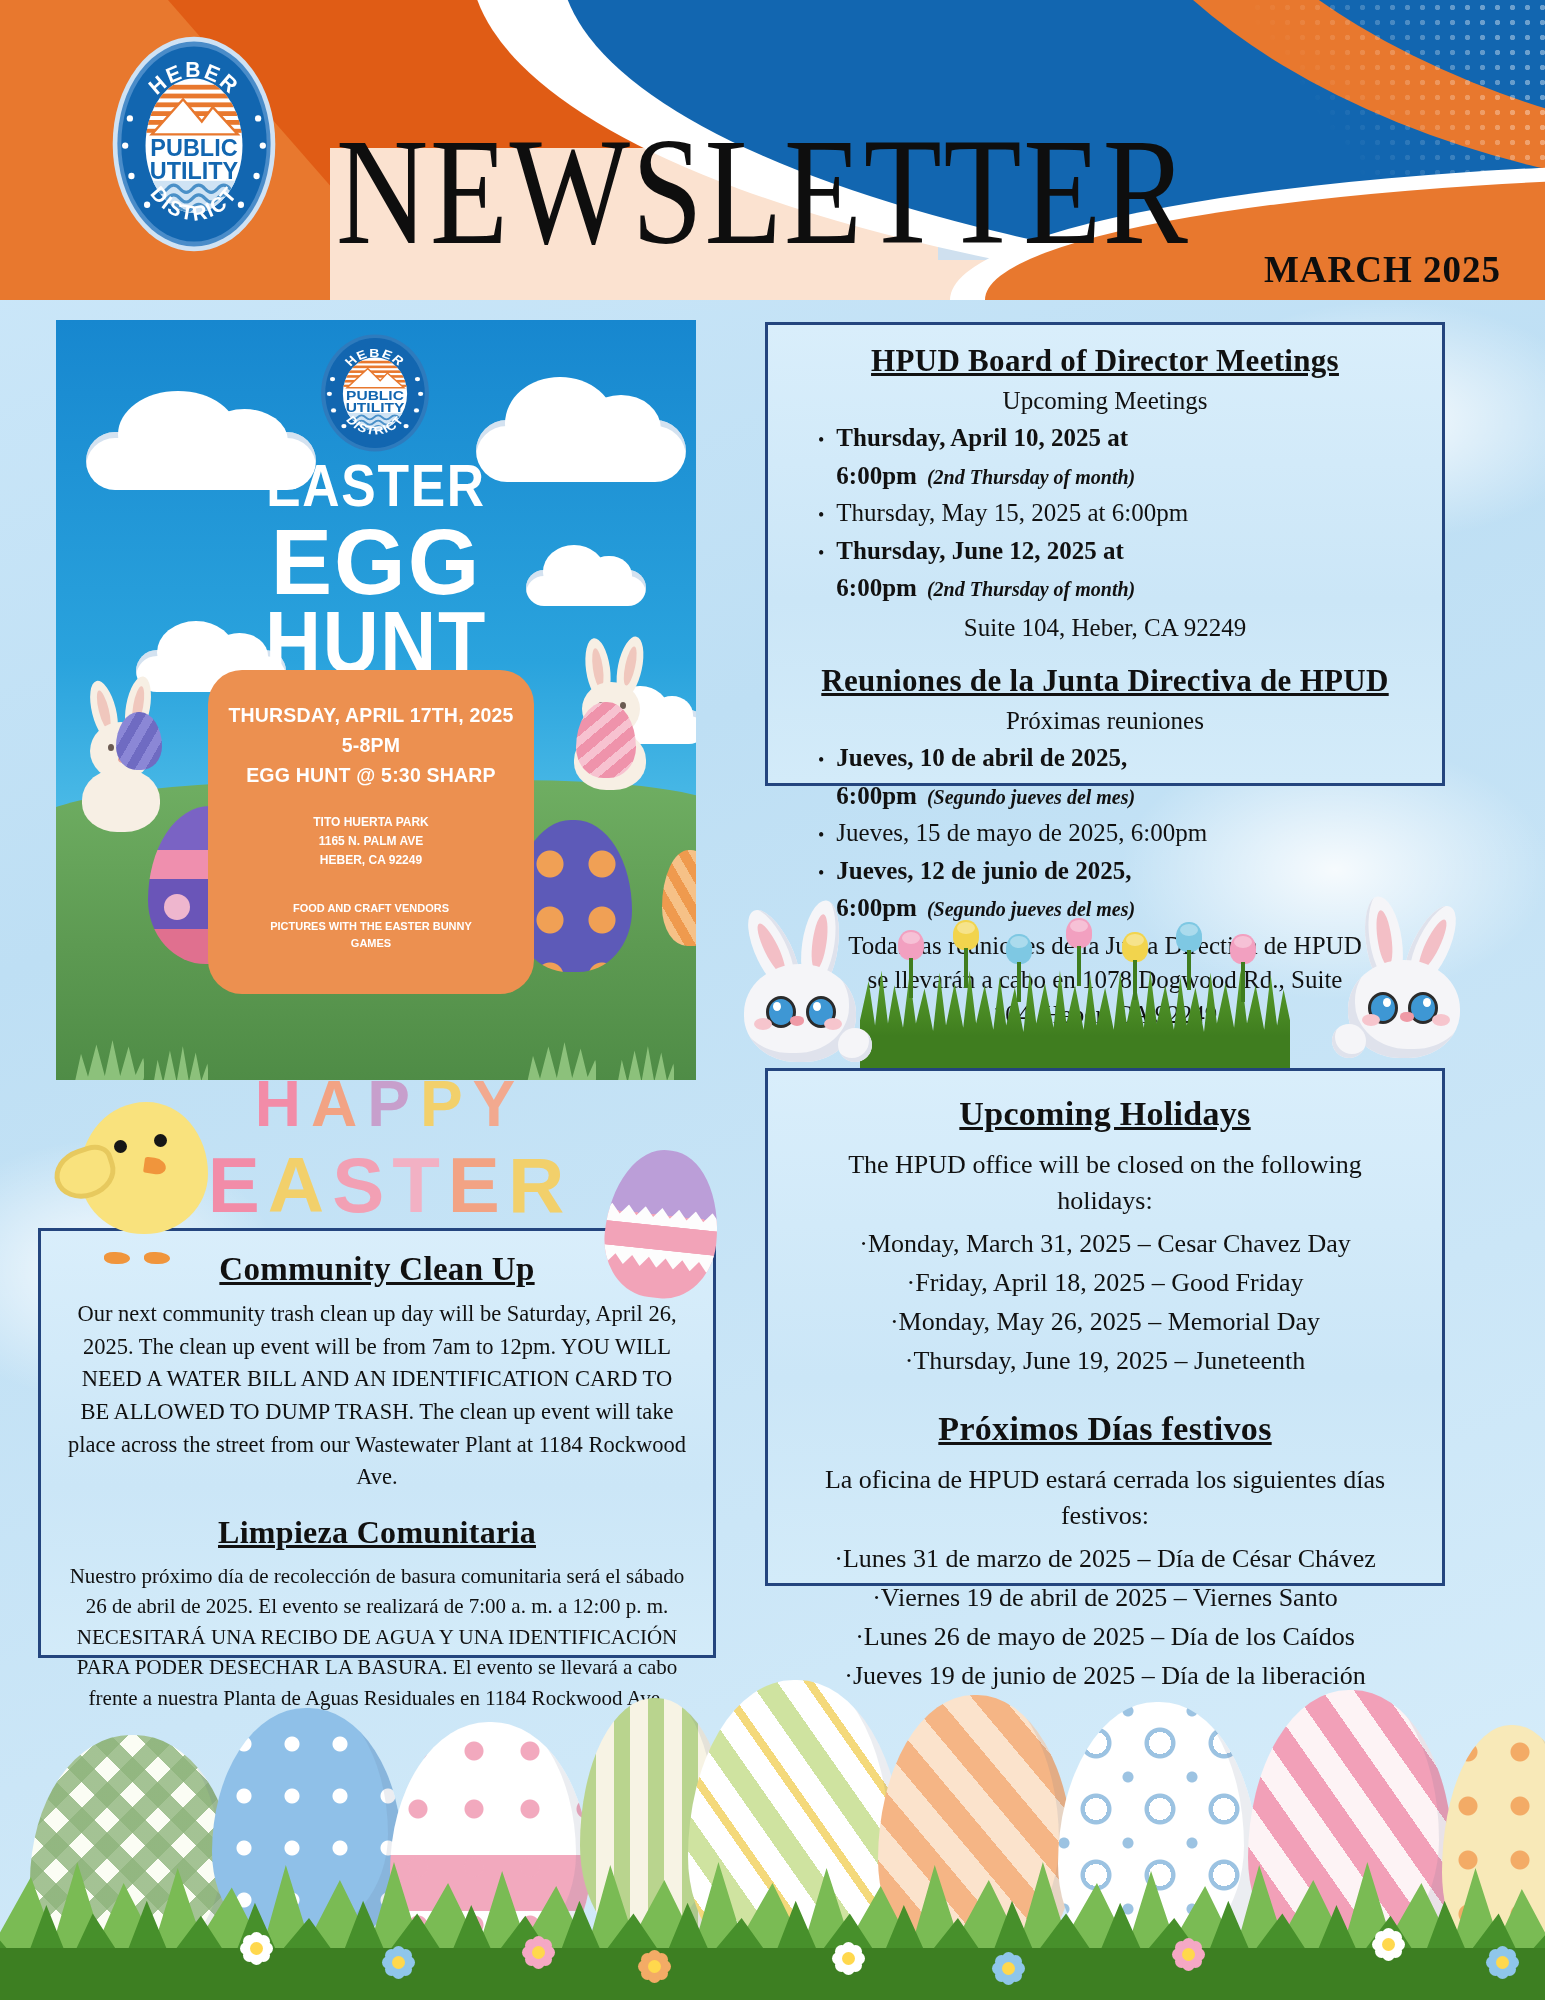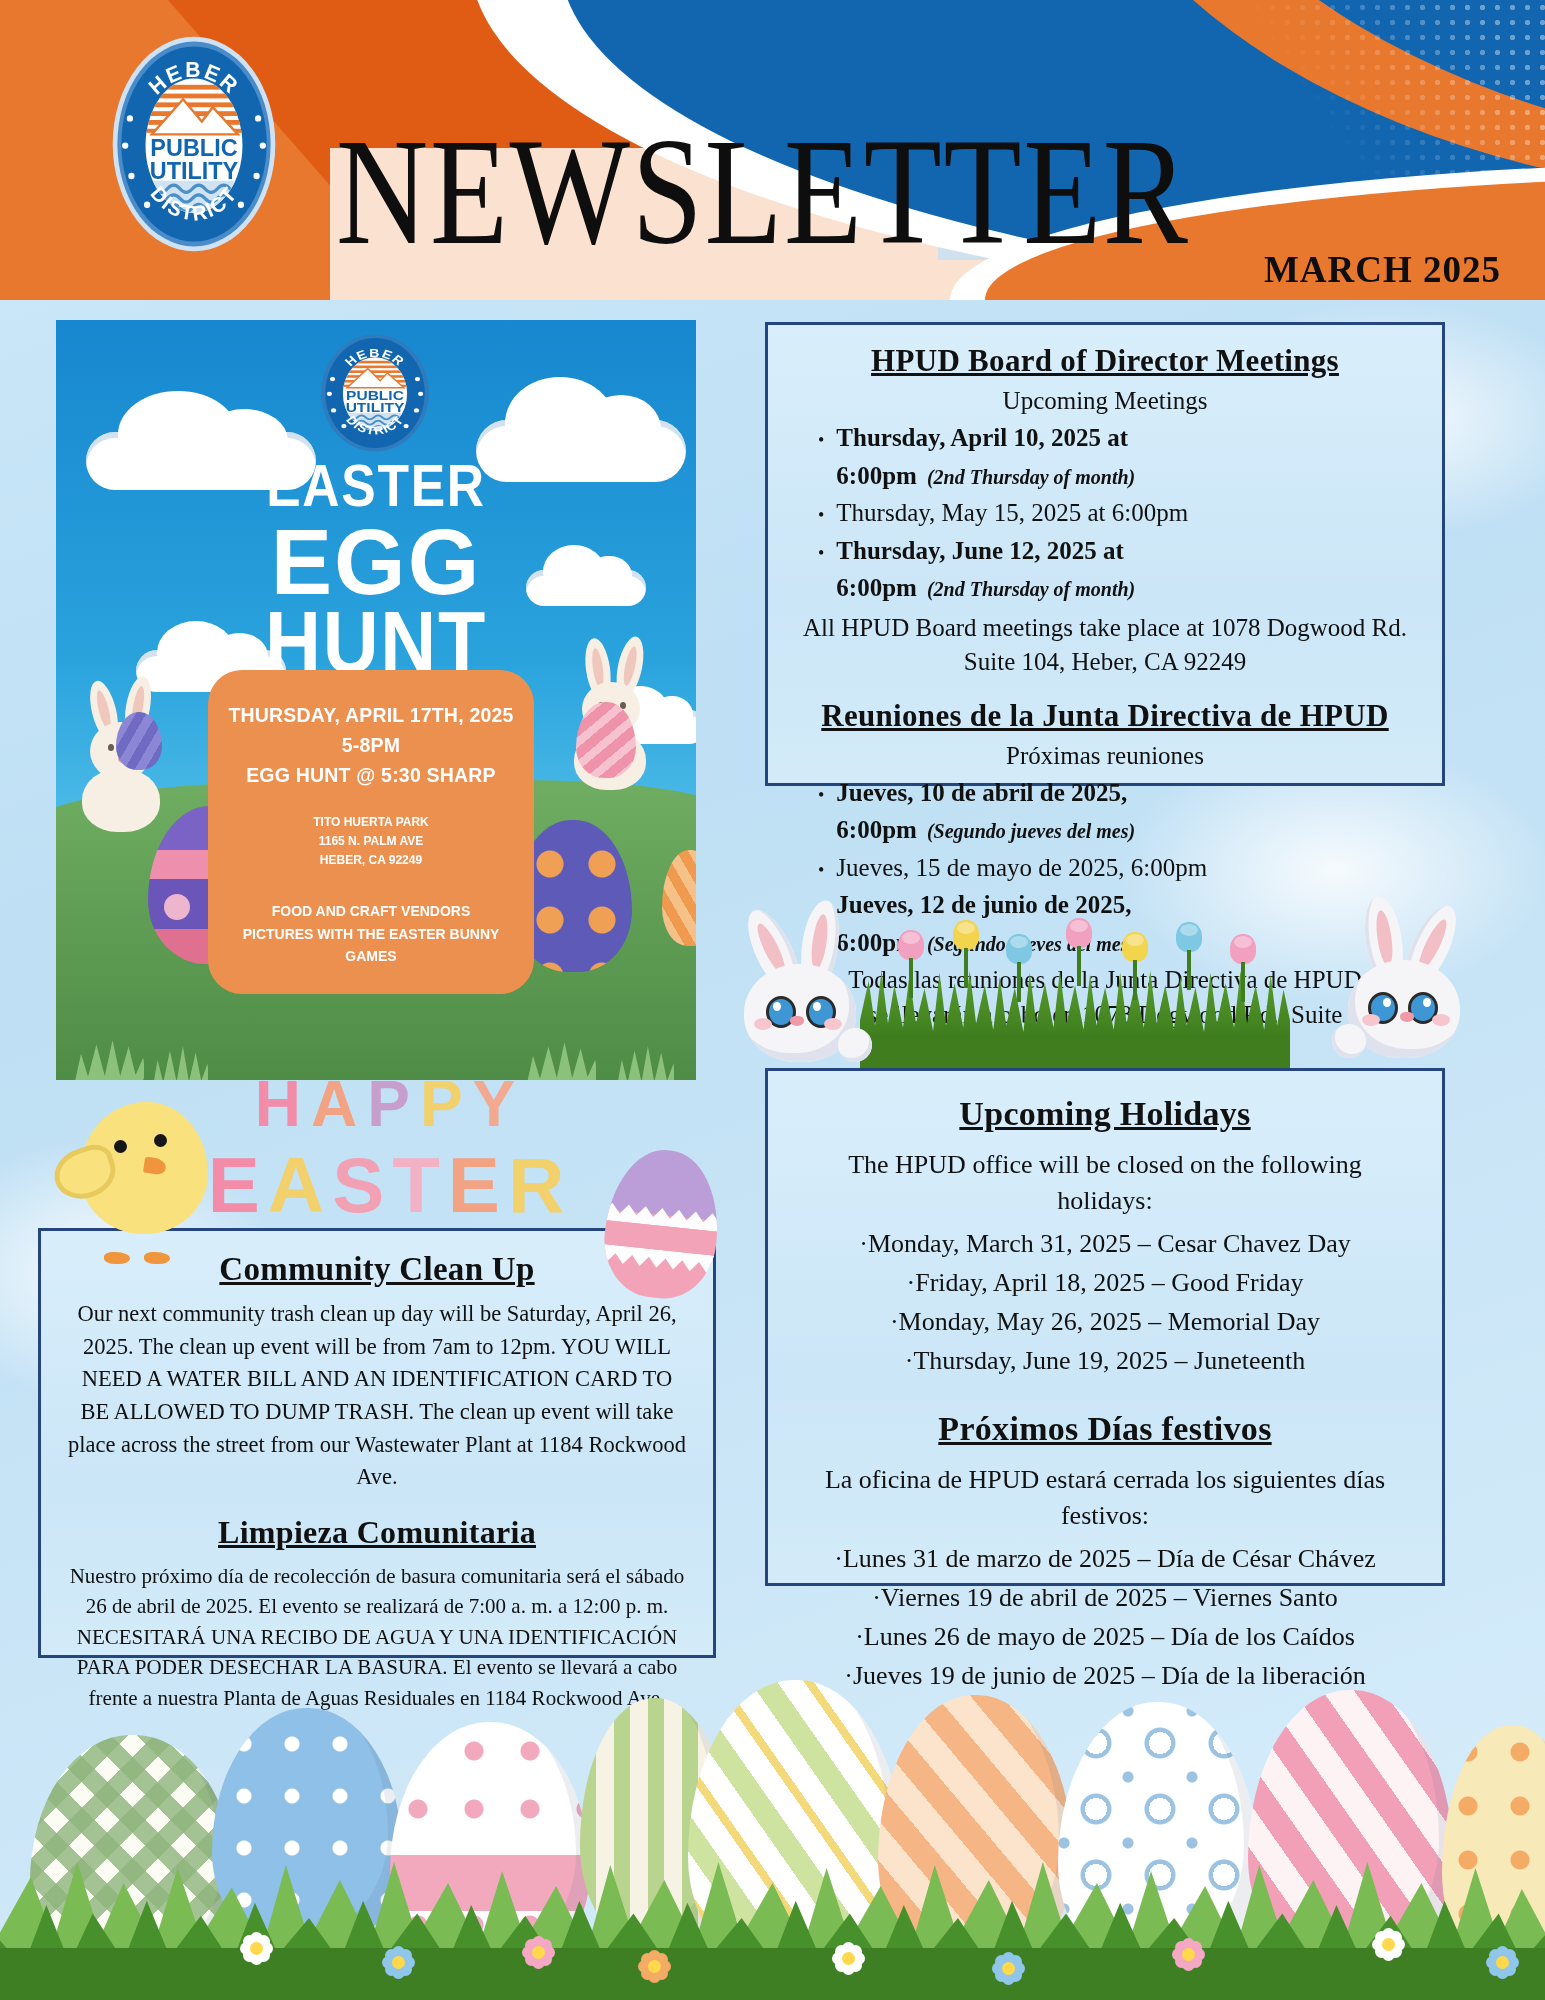--- a/index.html
+++ b/index.html
@@ -84,21 +84,21 @@
   .flyer-grass{position:absolute;left:-20px;right:-20px;bottom:0;height:300px;
     background:linear-gradient(180deg,#6fae62 0%,#5d9a52 55%,#4f8c46 100%);
     border-radius:45% 30% 0 0/14% 9% 0 0;}
   .tuft{position:absolute;width:70px;height:46px;background:#8cc17b;border-radius:50% 50% 20% 20%;
     clip-path:polygon(0 100%,10% 30%,20% 80%,32% 10%,44% 78%,55% 0,66% 78%,78% 14%,88% 76%,100% 35%,100% 100%);}
   .orange-card{position:absolute;left:152px;top:350px;width:326px;height:324px;border-radius:34px;
     background:#ec9050;color:#fff;text-align:center;
     font-family:"Liberation Sans","DejaVu Sans",sans-serif;font-weight:bold;}
   .oc1{margin-top:30px;font-size:19.5px;line-height:1.55;letter-spacing:.2px;}
   .oc2{margin-top:22px;font-size:12px;line-height:1.6;}
-  .oc3{margin-top:30px;font-size:14px;line-height:1.6;}
+  .oc3{margin-top:30px;font-size:11px;line-height:1.6;}
   .egg{position:absolute;border-radius:50% 50% 47% 47%/62% 62% 42% 42%;}
   .bunny-f{position:absolute;}
   .bf-ear{position:absolute;width:24px;height:62px;background:#f7efe4;border-radius:50%;}
   .bf-ear::after{content:"";position:absolute;left:7px;top:10px;width:10px;height:40px;background:#f0c7bd;border-radius:50%;}
   .bf-head{position:absolute;width:62px;height:58px;background:#f7efe4;border-radius:50%;}
   .bf-body{position:absolute;width:78px;height:64px;background:#f7efe4;border-radius:50% 50% 45% 45%;}
   .bf-eye{position:absolute;width:6px;height:7px;background:#6b5b52;border-radius:50%;}
   .bf-nose{position:absolute;width:10px;height:7px;background:#e9a79b;border-radius:50%;}
 
   
@@ -358,21 +358,20 @@
       <li>
         <span class="bullet">•</span>
         <span><span class="mtg">Thursday, May 15, 2025 at 6:00pm</span></span>
       </li>
       <li>
         <span class="bullet">•</span>
         <span><span class="mtg bold">Thursday, June 12, 2025 at 6:00pm</span><span class="note">(2nd Thursday of month)</span></span>
       </li>
     </ul>
     <div class="loc">
-      <div>All HPUD Board meetings take place at 1078 Dogwood Rd.</div>
       <div>Suite 104, Heber, CA 92249</div>
     </div>
     <h2 style="margin-top:18px;">Reuniones de la Junta Directiva de HPUD</h2>
     <div class="subtitle">Próximas reuniones</div>
     <ul class="mtg-list">
       <li>
         <span class="bullet">•</span>
         <span><span class="mtg bold">Jueves, 10 de abril de 2025, 6:00pm</span><span class="note">(Segundo jueves del mes)</span></span>
       </li>
       <li>

